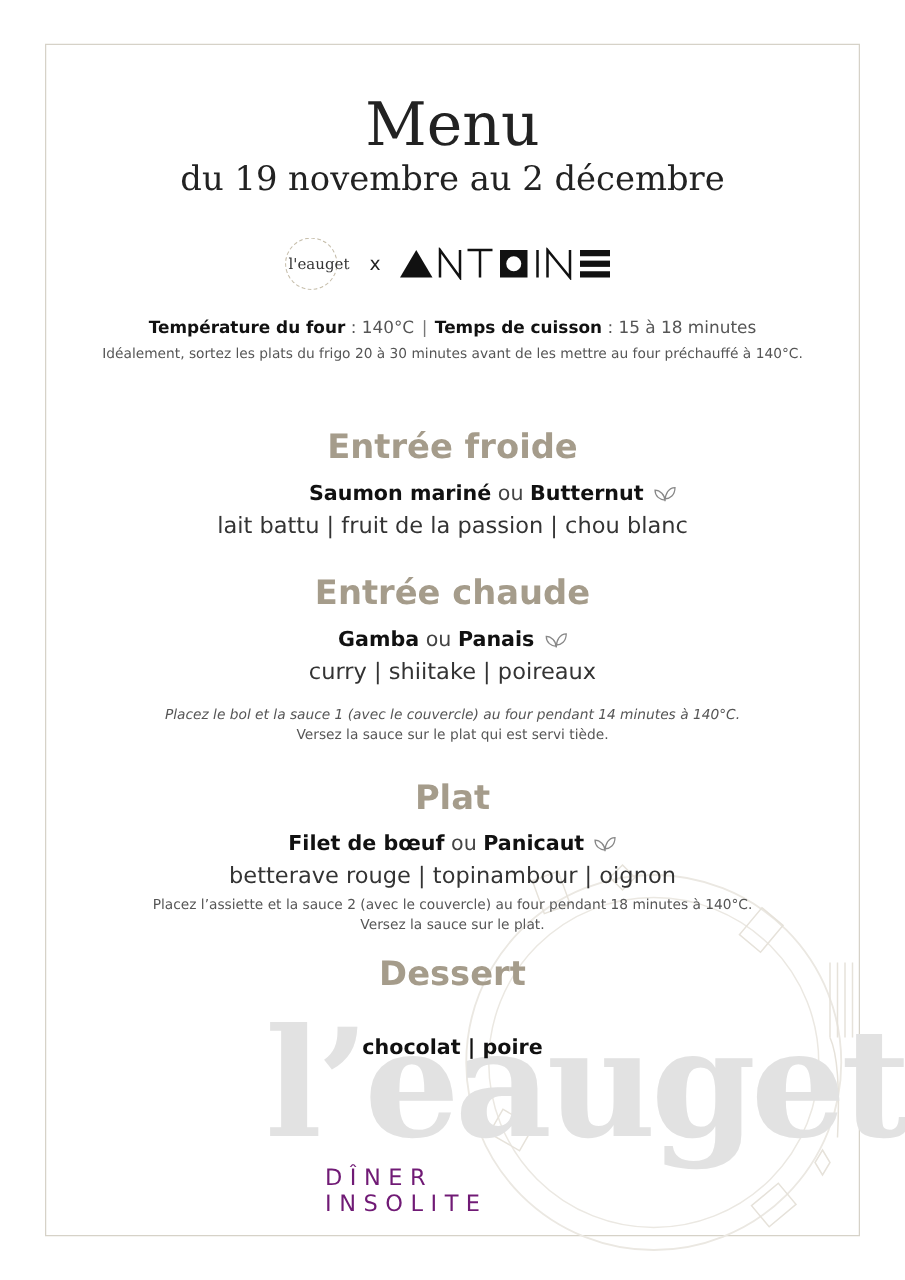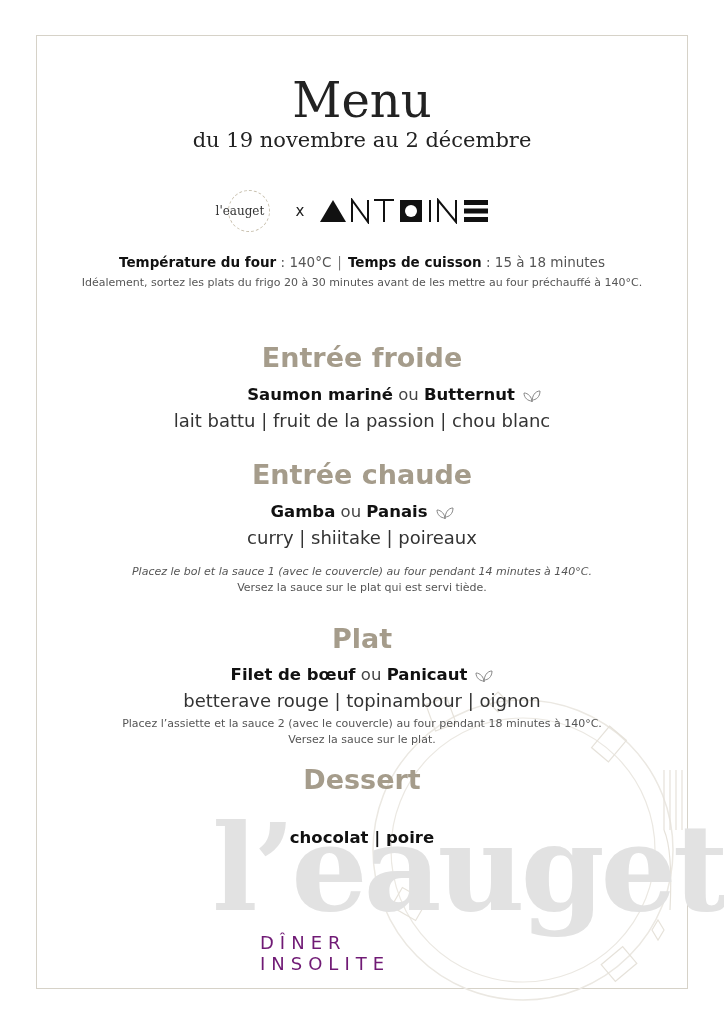--- a/index.html
+++ b/index.html
@@ -7,23 +7,23 @@
            font-family:"DejaVu Sans", sans-serif; color:#111; }
     .frame { position:absolute; left:36px; top:35px; width:652px; height:954px;
              border:1.5px solid #d6d2c8; box-sizing:border-box; }
     .wm-ring { position:absolute; left:358px; top:680px; width:330px; height:330px; }
     .wm-word { position:absolute; left:212px; top:808px; width:420px; font-family:"DejaVu Serif", serif;
                font-size:120px; color:#e2e2e2; letter-spacing:-4px; line-height:1; font-weight:bold; }
     .wm-sub { position:absolute; left:260px; top:932px; width:200px; font-family:"DejaVu Sans", sans-serif;
               font-size:18px; letter-spacing:6px; color:#701a75; }
     .center { position:absolute; left:0; width:724px; text-align:center; }
     .title { top:76px; font-family:"DejaVu Serif", serif; font-size:48px; color:#222; line-height:1; }
-    .subtitle { top:128px; font-family:"DejaVu Serif", serif; font-size:21px; color:#222; }
+    .subtitle { top:128px; font-family:"DejaVu Serif", serif; font-size:27px; color:#222; }
     .logos { top:188px; height:46px; display:flex; justify-content:center; align-items:center; gap:10px; }
-    .eauget-logo { position:relative; width:64px; height:46px; display:flex; align-items:center; justify-content:flex-start; }
+    .eauget-logo { position:relative; width:64px; height:46px; display:flex; align-items:center; justify-content:flex-end; }
     .eauget-logo .ring { position:absolute; left:12px; top:2px; width:40px; height:40px; border:1px dashed #c8c0ae; border-radius:50%; }
     .eauget-logo .txt { font-family:"DejaVu Serif", serif; font-size:12px; color:#333; position:relative; }
     .x-sep { font-size:15px; color:#222; margin:0 6px; }
     .antoine { display:flex; align-items:center; gap:3px; }
     .info1 { top:254px; font-size:13.5px; }
     .info1 b { font-weight:bold; }
     .info1 .light { font-weight:normal; color:#555; }
     .info1 .pipe { color:#777; margin:0 6px; }
     .info2 { top:276px; font-size:11px; color:#555; }
     .sec-title { font-size:27px; font-weight:bold; color:#a59c8b; }

